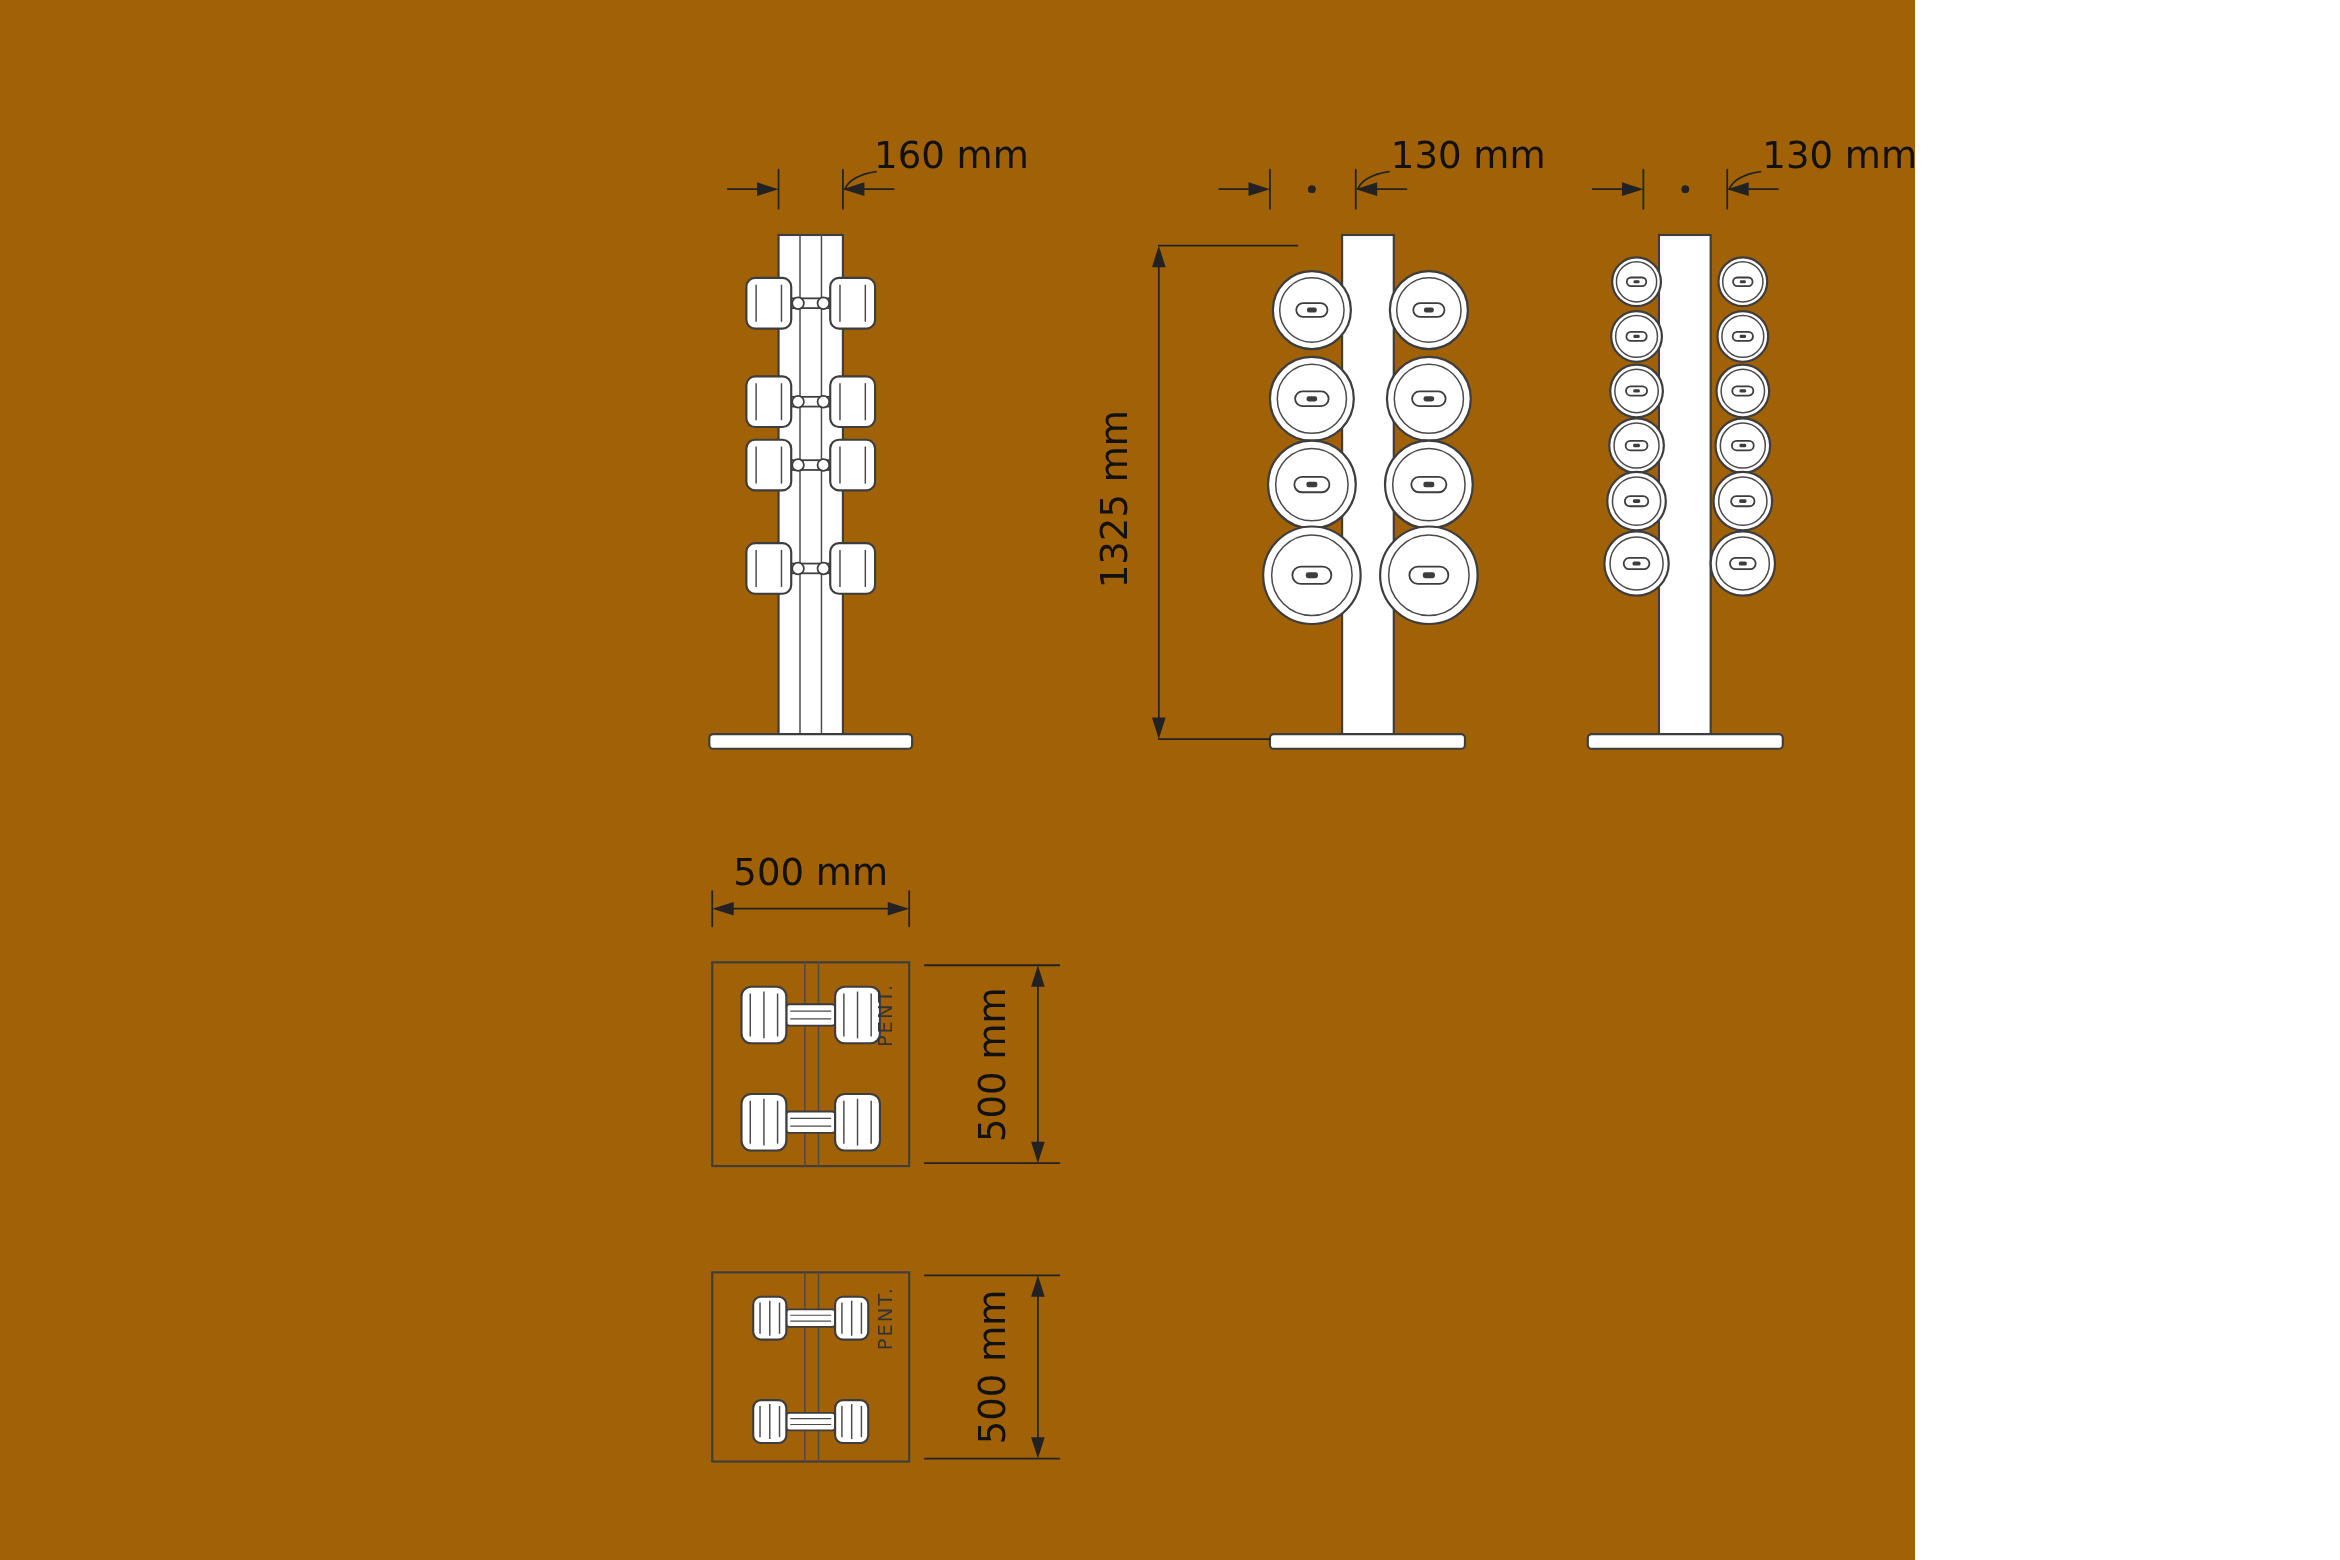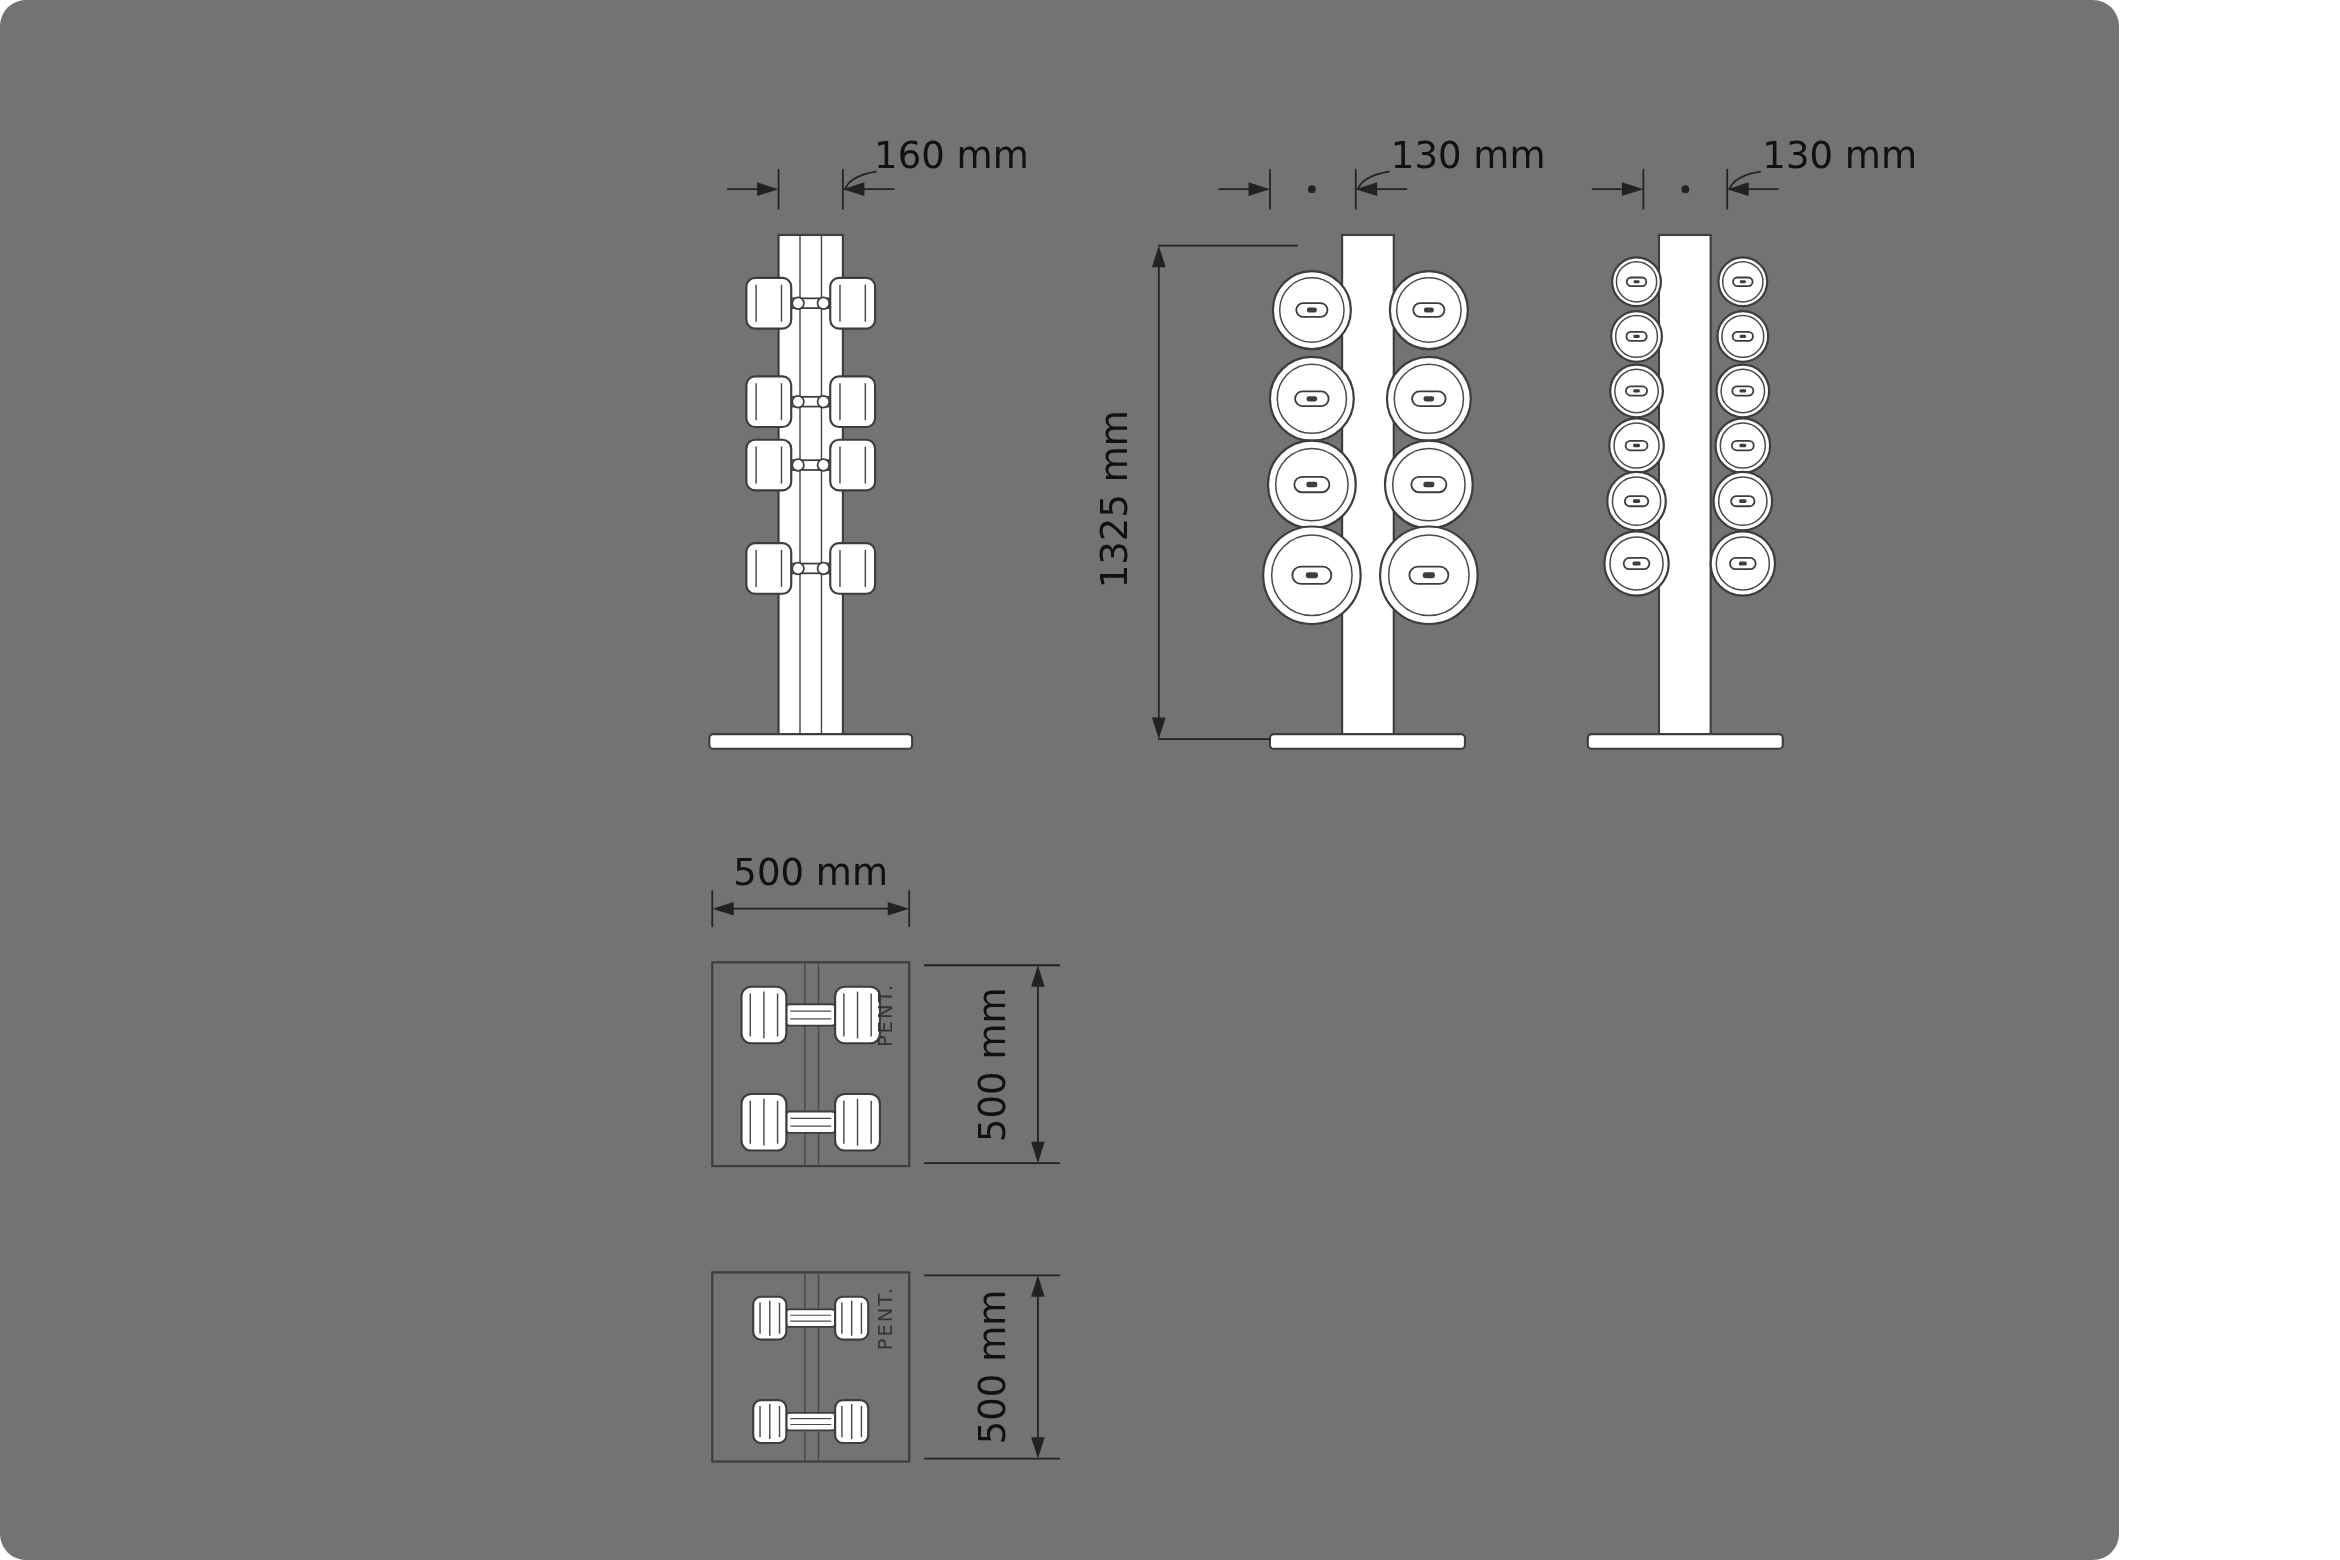--- a/index.html
+++ b/index.html
@@ -1,16 +1,16 @@
 <!DOCTYPE html>
 <html><head>
 <meta charset="utf-8">
 <style>
   html,body{margin:0;padding:0;background:#ffffff;}
-  .stage{width:2119px;height:1560px;position:relative;background:#737373;overflow:hidden;border-radius:26px;}
+  .stage{width:1915px;height:1560px;position:relative;background:#a16207;overflow:hidden;}
   svg{display:block;}
   .geo{stroke:#3d3d3d;fill:none;stroke-width:2.2;stroke-linecap:round;}
   .geo-fill{stroke:#3d3d3d;fill:#ffffff;stroke-width:2.2;}
   .thin{stroke:#4a4a4a;fill:none;stroke-width:1.5;stroke-linecap:round;}
   .dim{stroke:#222222;fill:none;stroke-width:1.8;stroke-linecap:round;}
   .dim-fill{fill:#222222;stroke:none;}
   .dim-text{font-family:"DejaVu Sans",sans-serif;font-size:38px;fill:#111111;}
   .brand-text{font-family:"DejaVu Sans",sans-serif;font-size:20px;letter-spacing:2px;fill:#333333;}
 </style>
 </head>

